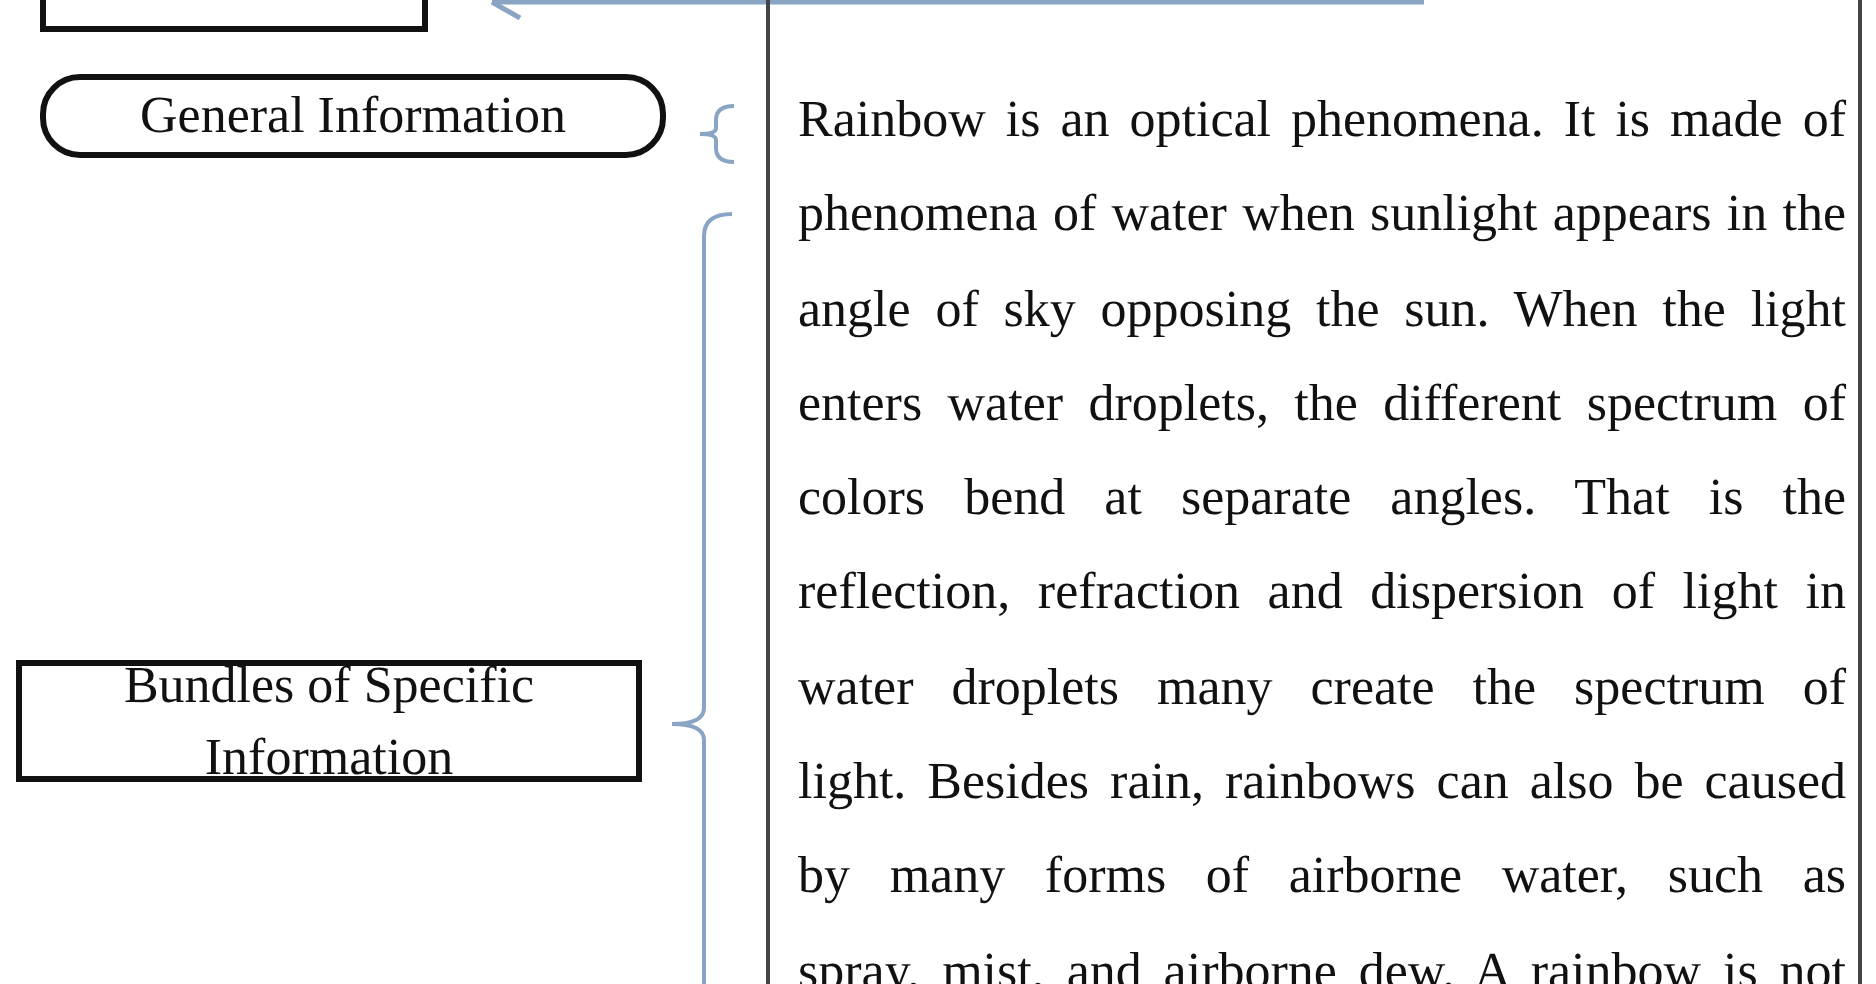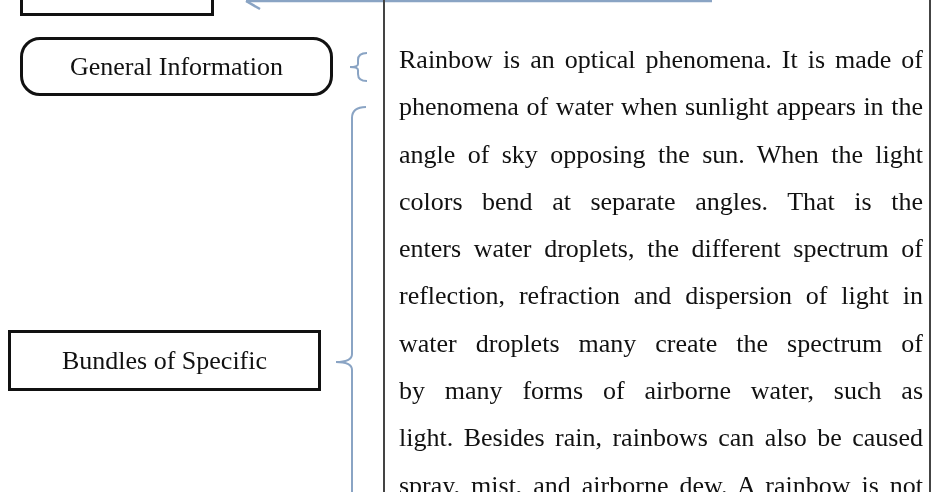--- a/index.html
+++ b/index.html
@@ -30,21 +30,21 @@
     #top-box {
       left: 20px;
       top: -20px;
       width: 194px;
       height: 36px;
     }
     #general-box {
       left: 20px;
       top: 37px;
       width: 313px;
-      height: 59px;
+      height: 42px;
       border-radius: 20px;
     }
     #specific-box {
       left: 8px;
       top: 330px;
       width: 313px;
       height: 61px;
       line-height: 36px;
     }
     .connectors {
@@ -87,41 +87,42 @@
   <span></span>
 </div>
 
 <div id="general-box" class="label-box">
   <span>General Information</span>
 </div>
 
 <div id="specific-box" class="label-box">
   <div>
     <div>Bundles of Specific</div>
+    <div>Information</div>
   </div>
 </div>
 
 <svg class="connectors" viewBox="0 0 938 492" xmlns="http://www.w3.org/2000/svg">
 
   <g stroke="#8aa4c4" stroke-width="2.5" fill="none">
     <line x1="712" y1="1" x2="246" y2="1"></line>
     <line x1="246" y1="1" x2="260" y2="9"></line>
   </g>
 
   <path d="M 367 53 Q 358 53 358 60 L 358 64 Q 358 67 350 67 Q 358 67 358 70 L 358 74 Q 358 81 367 81" stroke="#8aa4c4" stroke-width="2" fill="none"></path>
 
   <path d="M 366 107 Q 352 107 352 118 L 352 354 Q 352 362 336 362 Q 352 362 352 370 L 352 495" stroke="#8aa4c4" stroke-width="2" fill="none"></path>
 </svg>
 
 <div class="text-panel">
   <div class="paragraph">
     <div class="line">Rainbow is an optical phenomena. It is made of</div>
     <div class="line">phenomena of water when sunlight appears in the</div>
     <div class="line">angle of sky opposing the sun. When the light</div>
+    <div class="line">enters water droplets, the different spectrum of</div>
     <div class="line">colors bend at separate angles. That is the</div>
-    <div class="line">enters water droplets, the different spectrum of</div>
     <div class="line">reflection, refraction and dispersion of light in</div>
     <div class="line">water droplets many create the spectrum of</div>
+    <div class="line">light. Besides rain, rainbows can also be caused</div>
     <div class="line">by many forms of airborne water, such as</div>
-    <div class="line">light. Besides rain, rainbows can also be caused</div>
     <div class="line">spray, mist, and airborne dew. A rainbow is not</div>
   </div>
 </div>
 
 </body></html>

